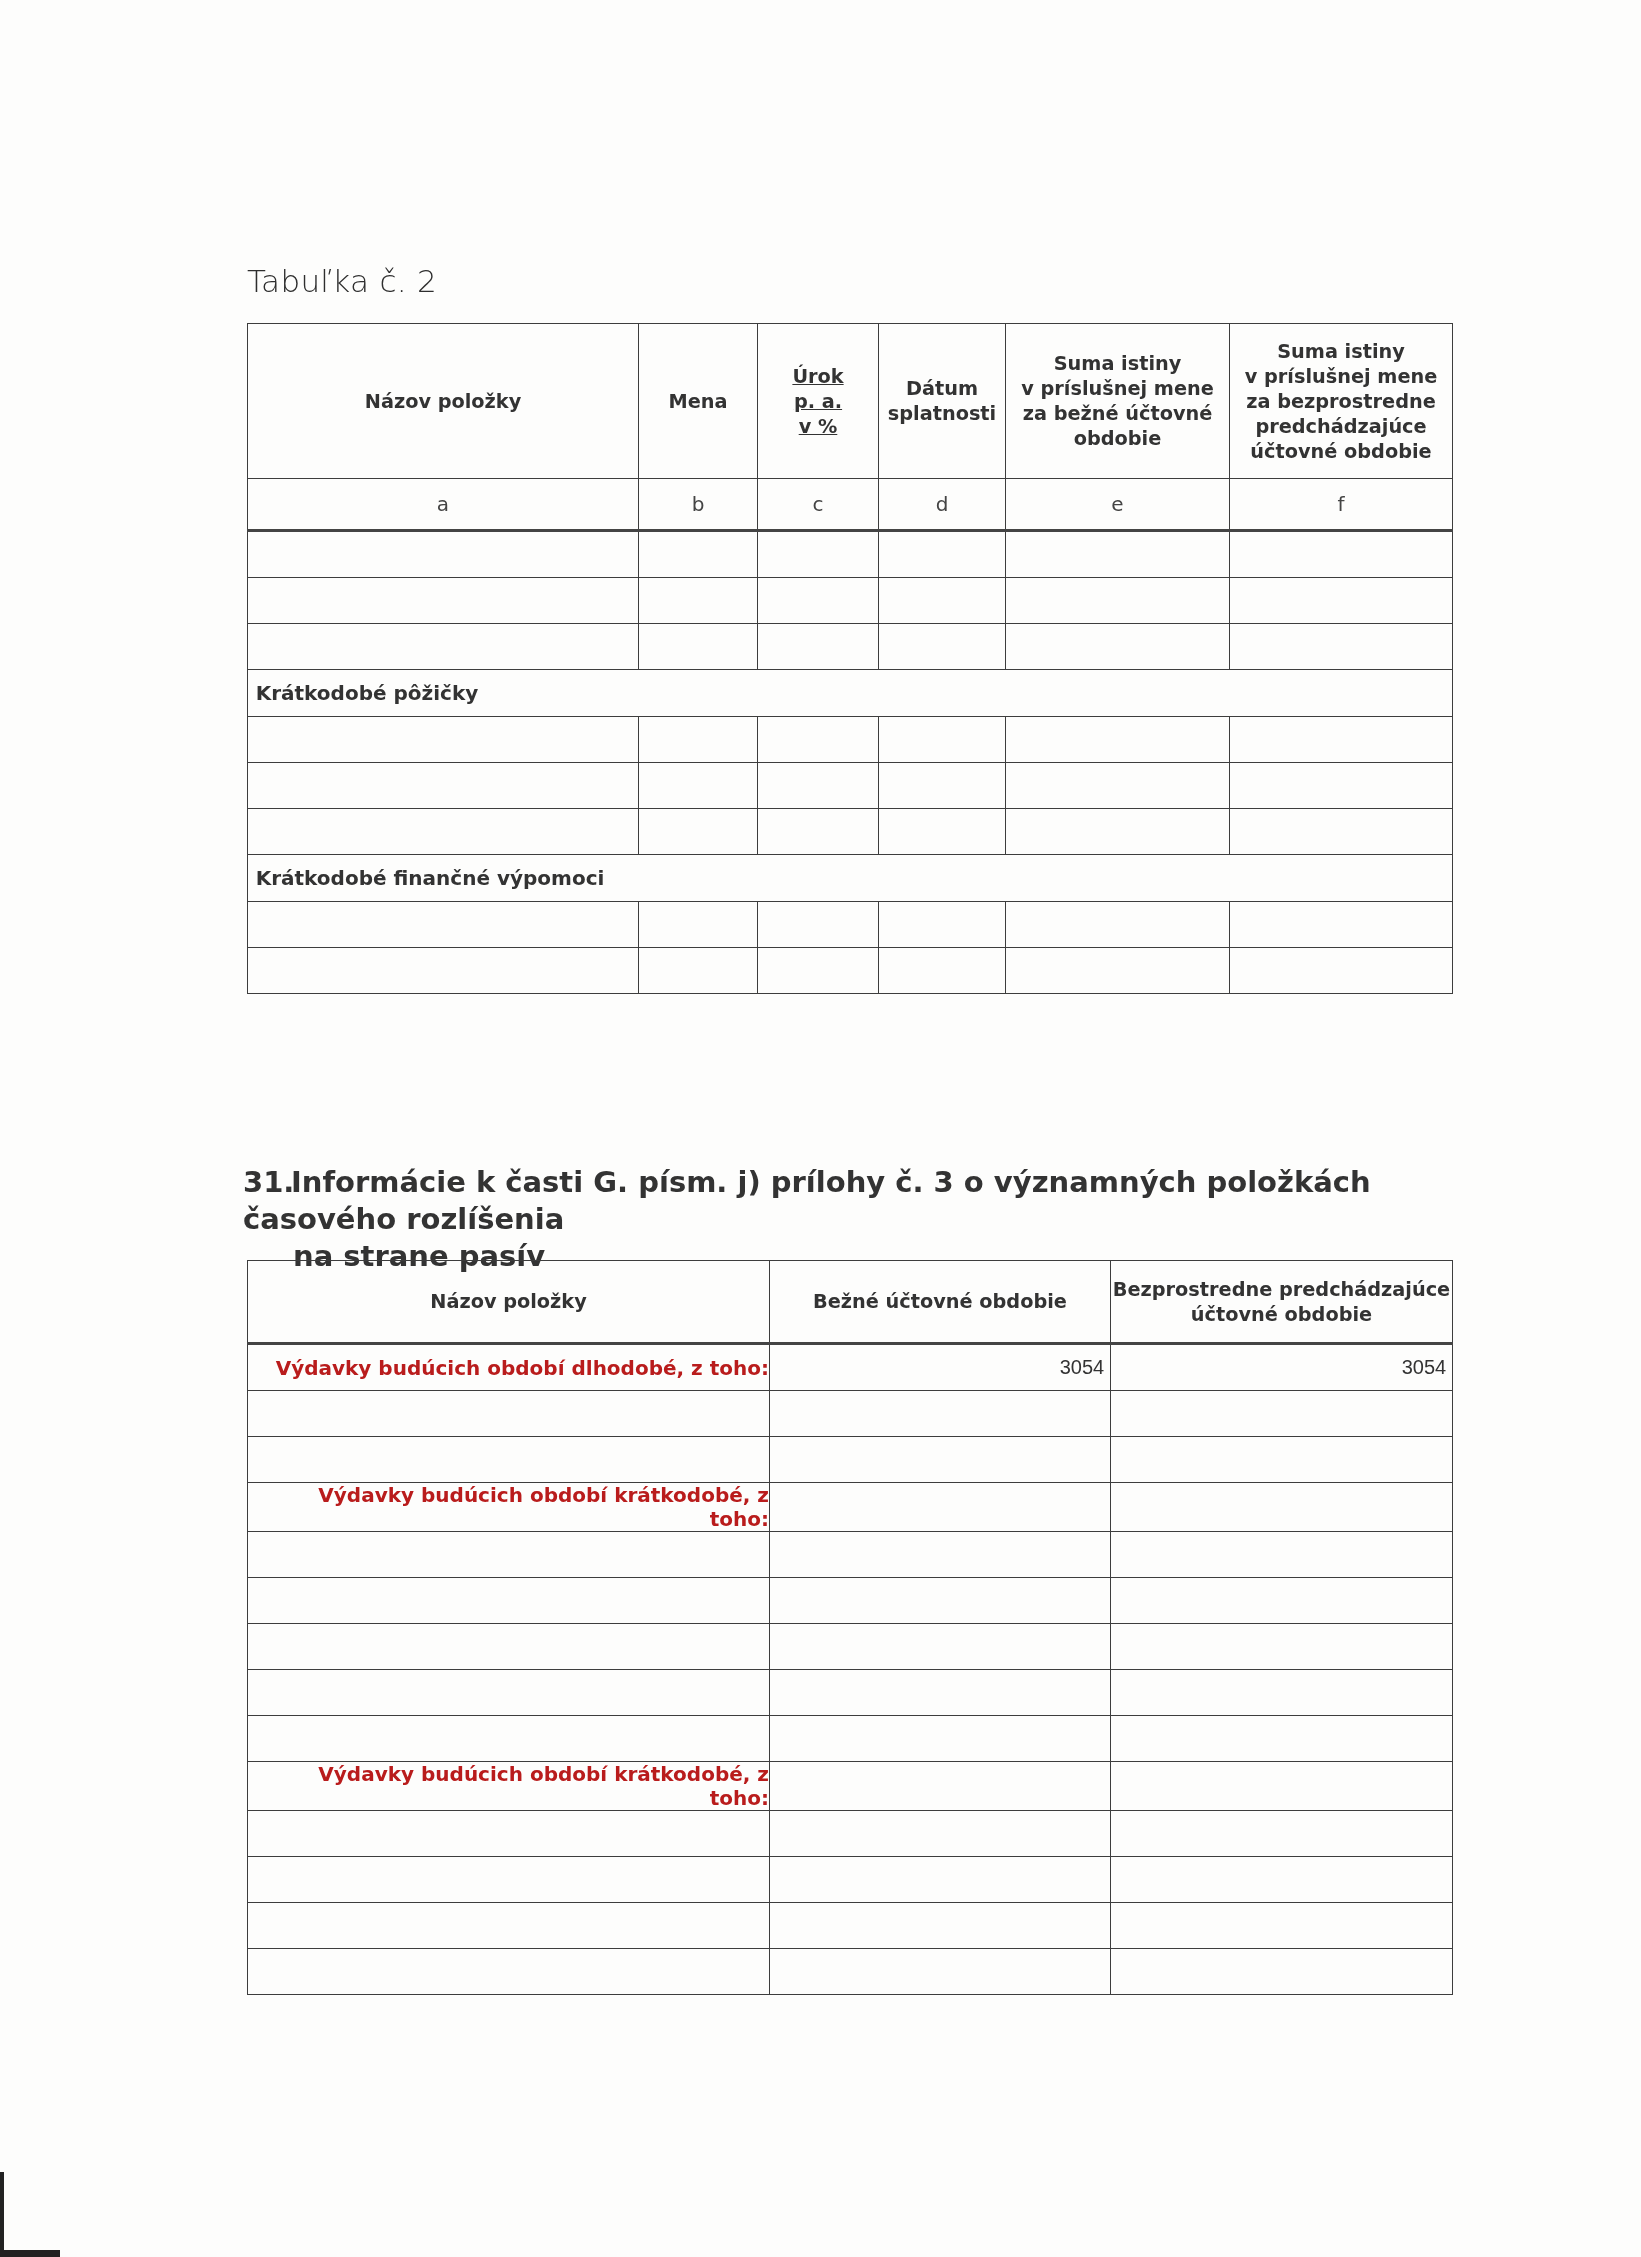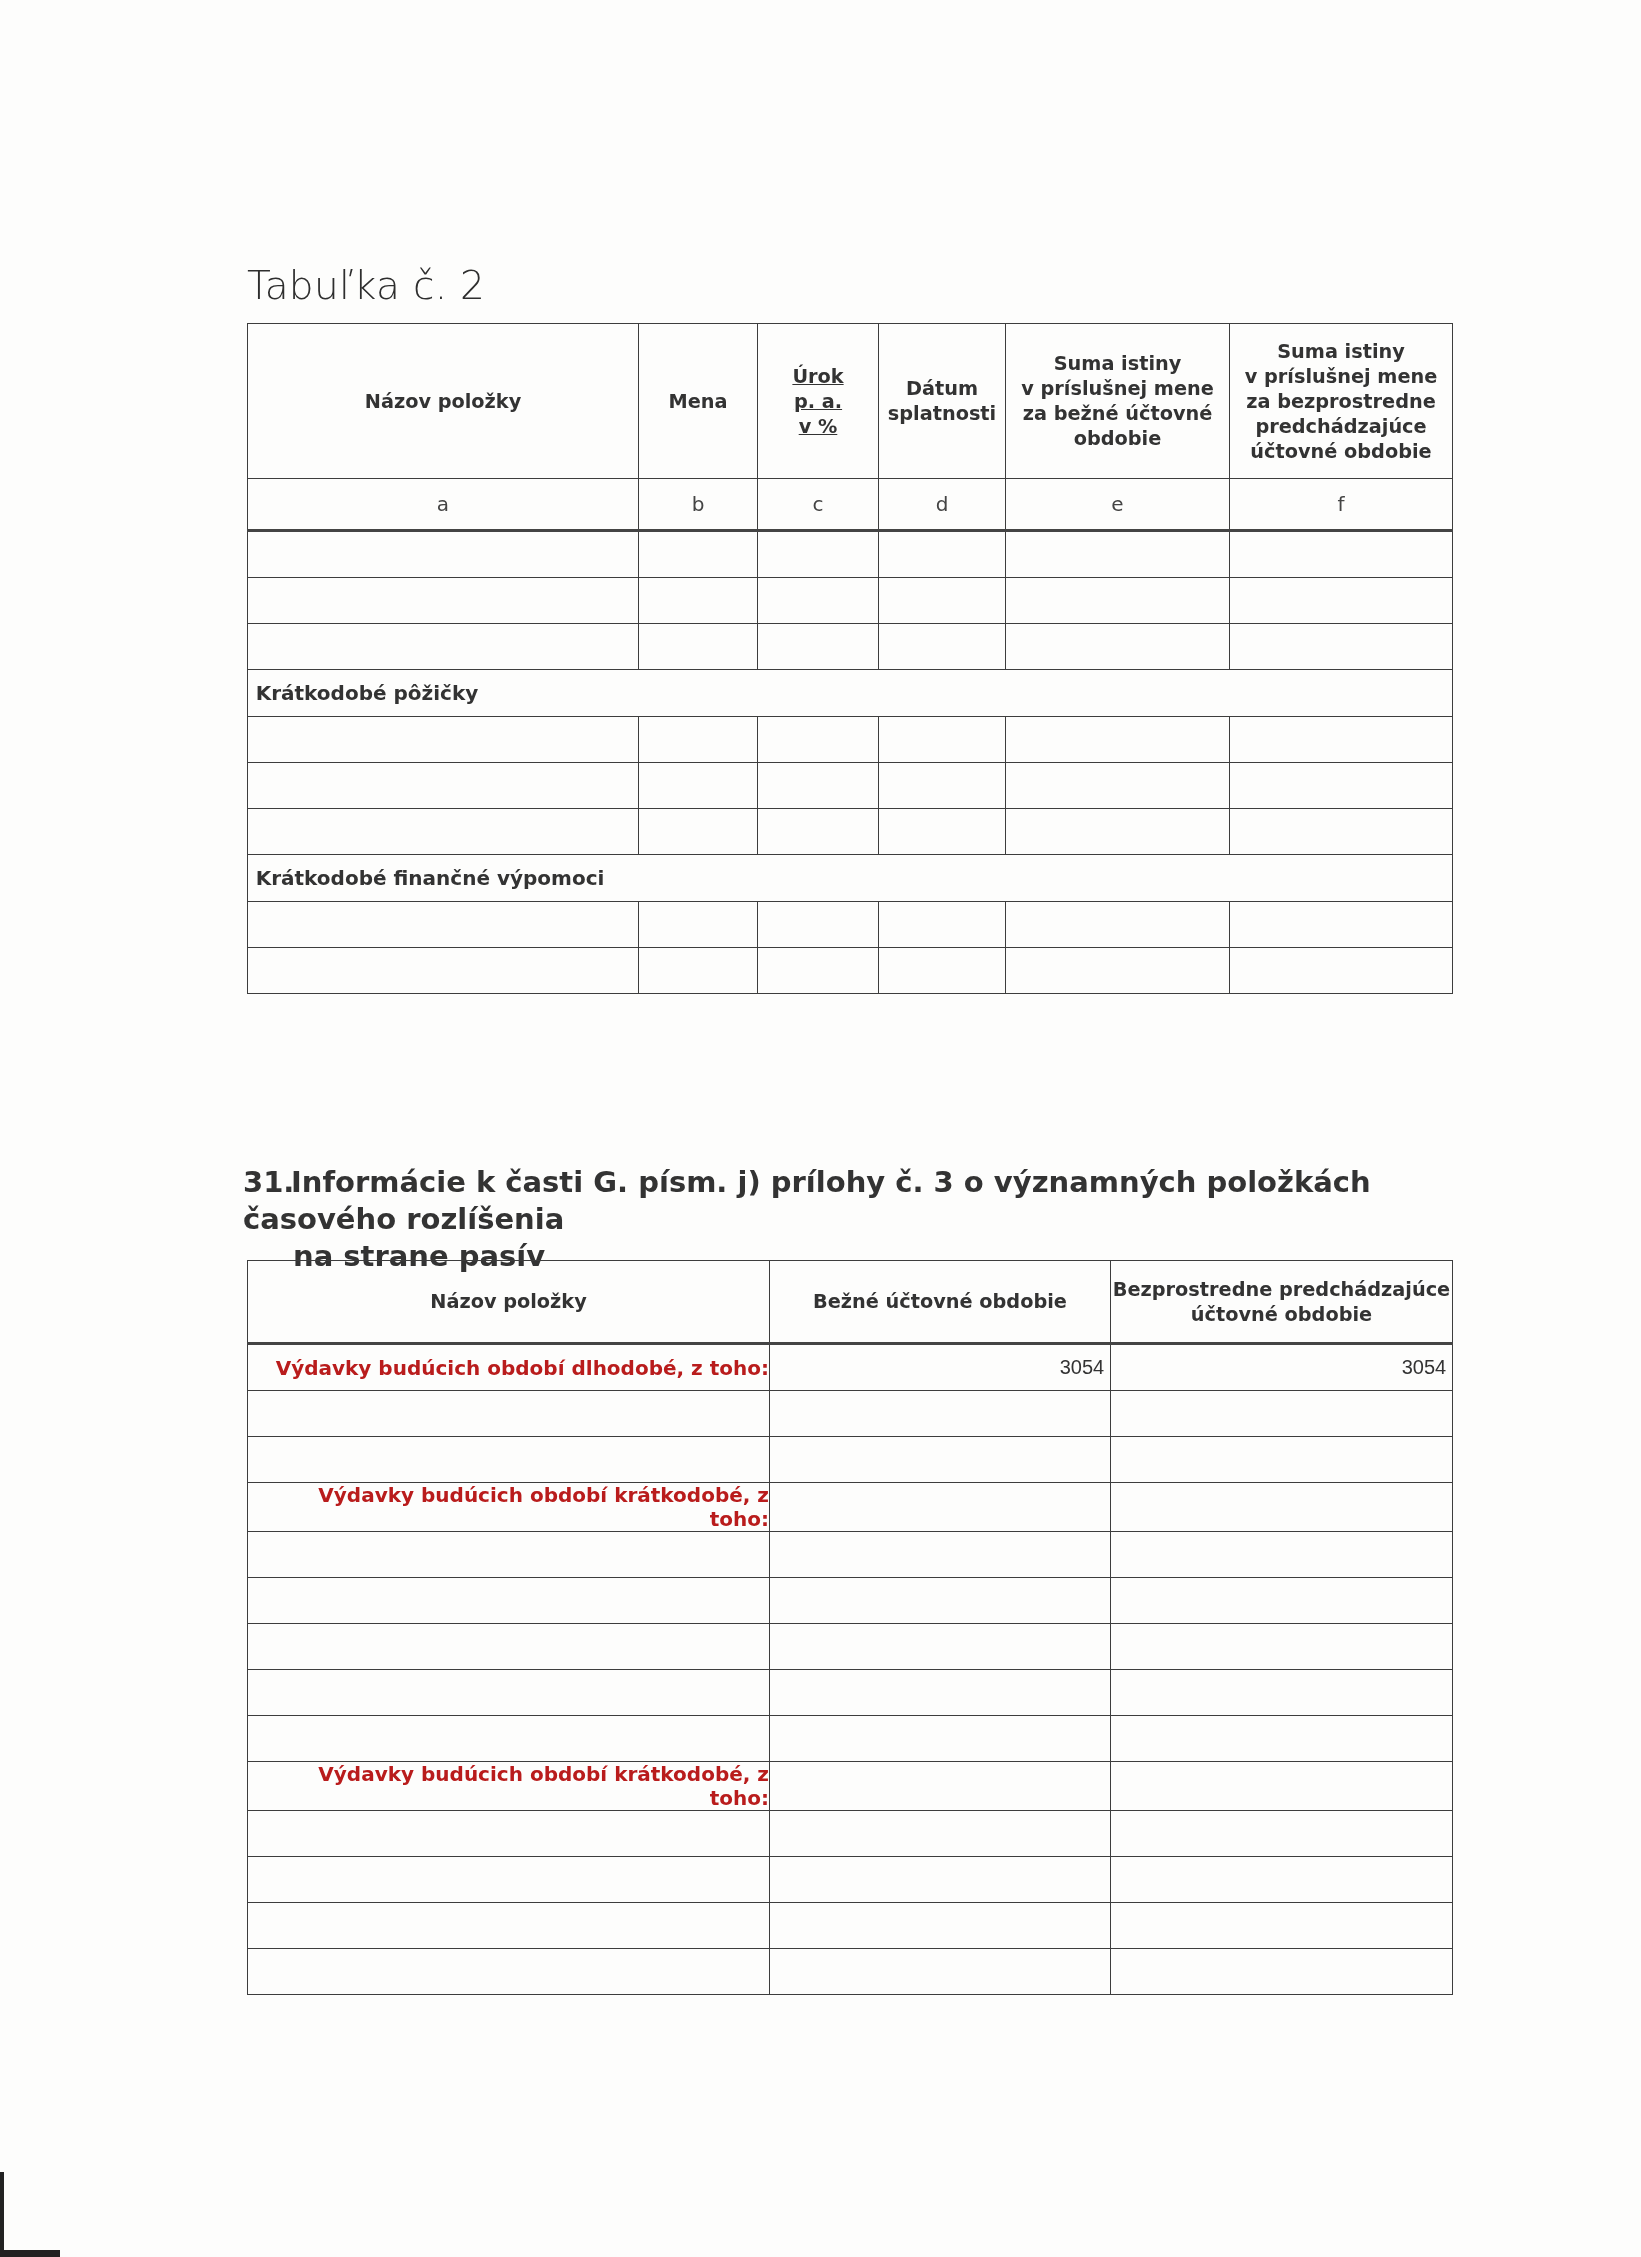--- a/index.html
+++ b/index.html
@@ -2,21 +2,21 @@
 <html><head>
 <meta charset="utf-8">
 <style>
   html, body { margin: 0; padding: 0; }
   body {
     width: 1641px; height: 2257px; position: relative; overflow: hidden;
     background: #fdfdfc; color: #2a2a2a;
     font-family: "DejaVu Sans", sans-serif;
   }
   .abs { position: absolute; }
-  .caption { left: 247px; top: 263px; font-size: 39px; color: #2e2e2e; font-weight: 300; letter-spacing: 0.3px; text-align: center; }
+  .caption { left: 247px; top: 263px; font-size: 31px; color: #2e2e2e; font-weight: 300; letter-spacing: 0.3px; text-align: center; }
   table { border-collapse: collapse; position: absolute; table-layout: fixed; }
   td { border: 1.9px solid #3d3d3d; padding: 0; vertical-align: middle; }
   #t1 { left: 247px; top: 323px; width: 1205px; }
   #t1 .hdr td { height: 154px; text-align: center; font-size: 19.3px; font-weight: bold; line-height: 25px; color: #333; }
   #t1 .letters td { height: 50px; text-align: center; font-size: 20px; color: #444; border-bottom: 3.9px solid #444; }
   #t1 .sec td { height: 46px; font-size: 20px; font-weight: bold; padding-left: 7.7px; color: #333; }
   #t1 .row td { height: 45px; }
   .heading { left: 243px; top: 1164px; font-size: 29px; font-weight: bold; color: #333; line-height: 37px; width: 1255px; }
   .heading .num { display: inline-block; width: 48px; }
   .heading .cont { padding-left: 50px; display: block; }

